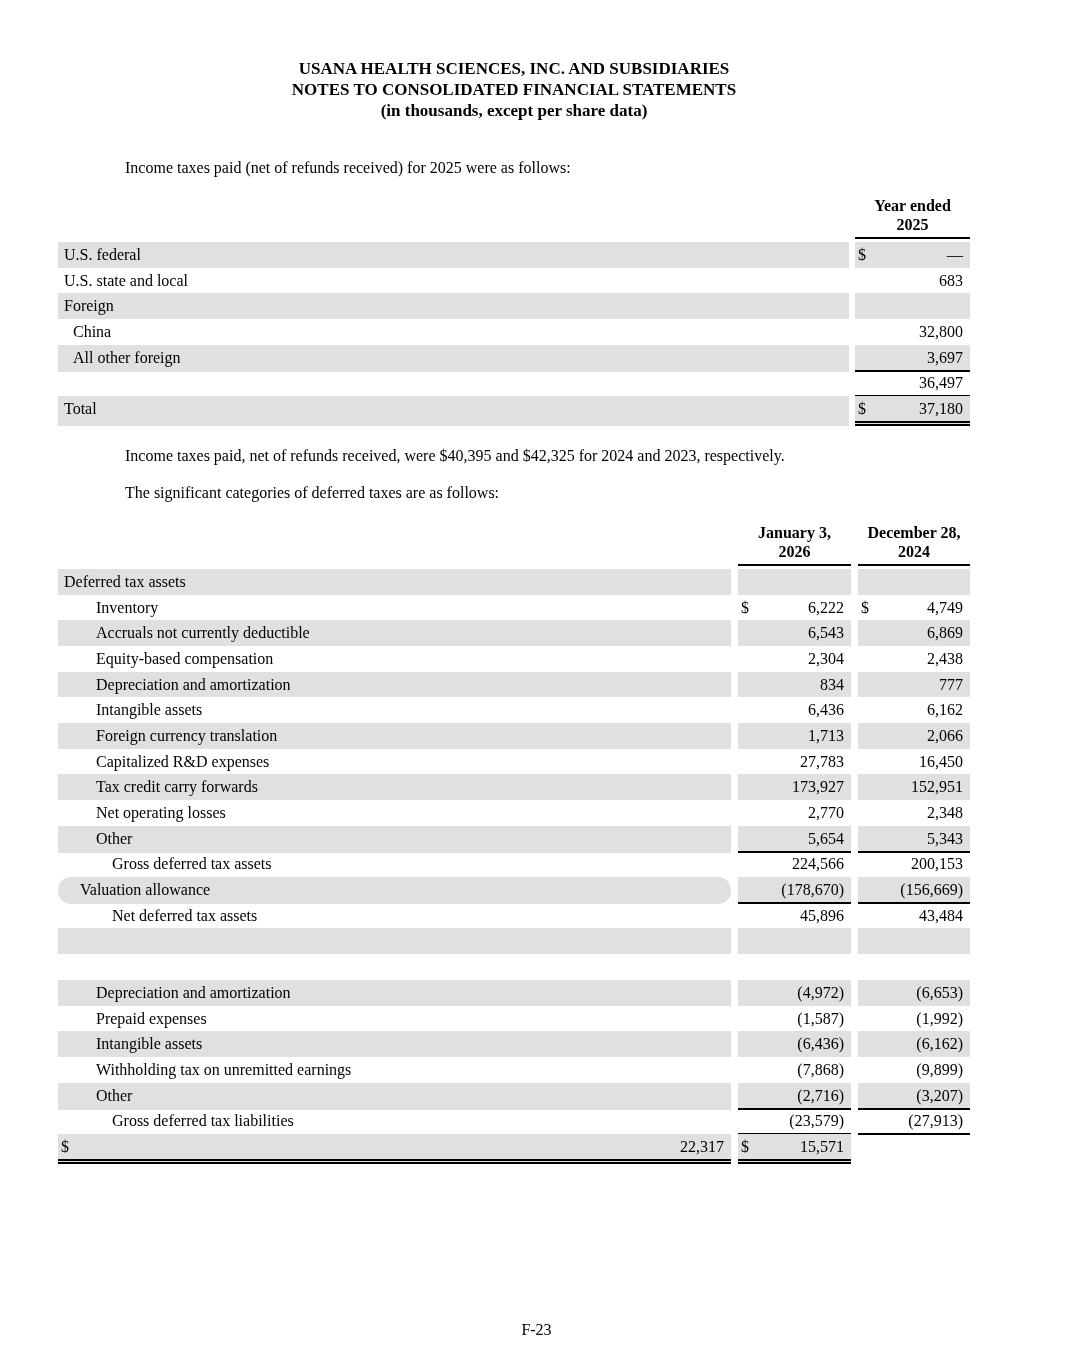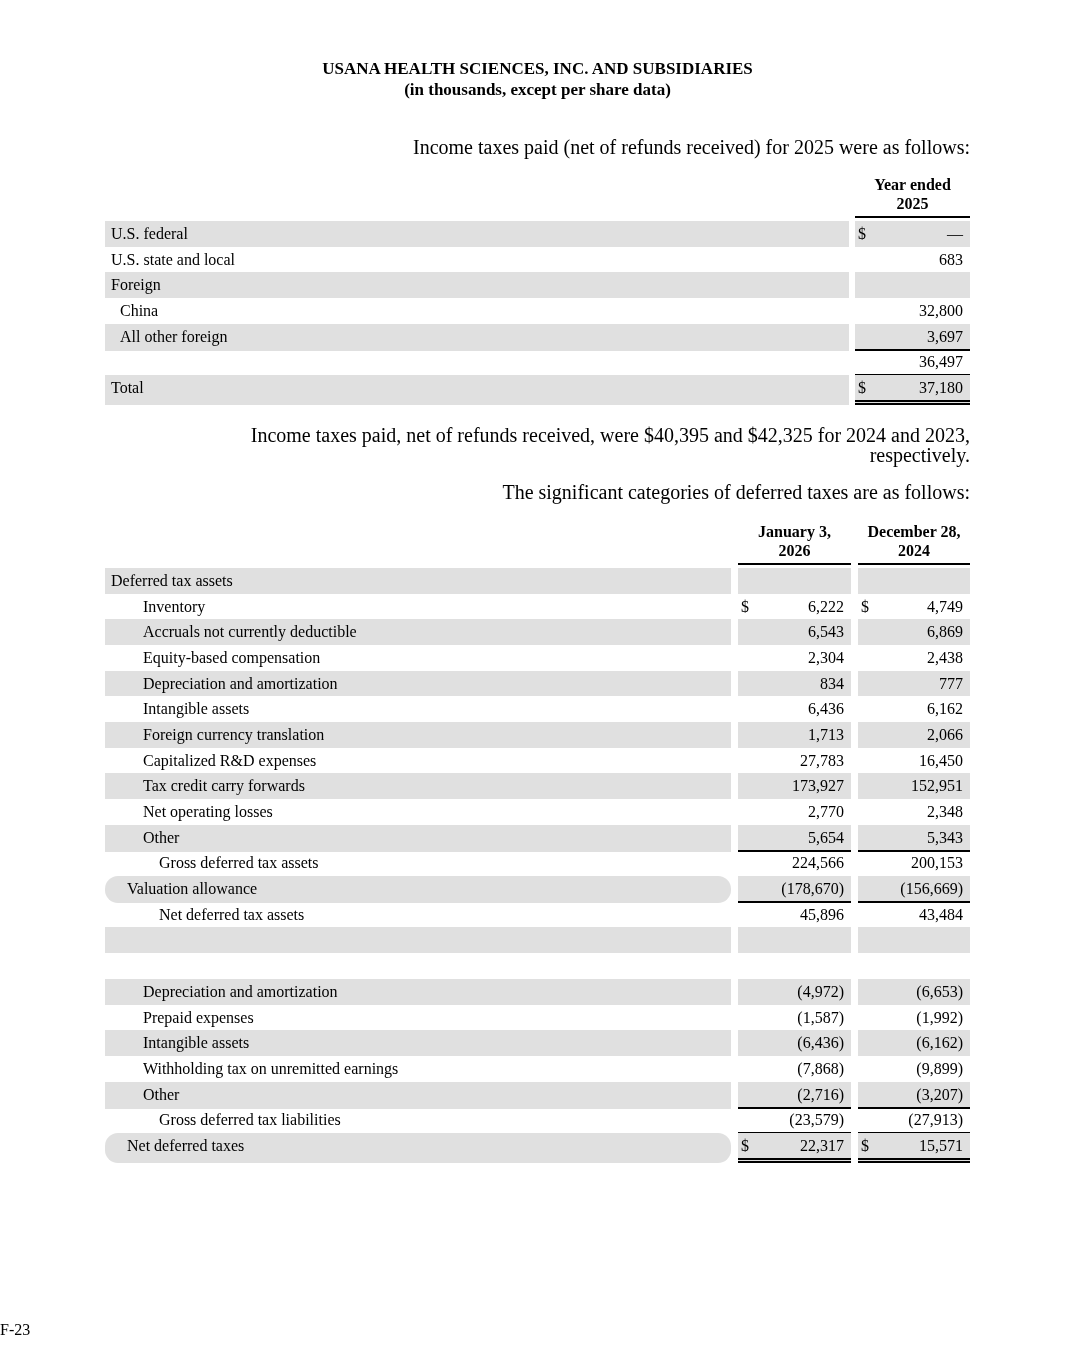--- a/index.html
+++ b/index.html
@@ -1,27 +1,27 @@
 <!DOCTYPE html>
 <html style="--shade: #e0e0e0;"><head>
 <meta charset="utf-8">
 <style>
   html,body { margin:0; padding:0; background:#ffffff; }
   .page {
     position:relative;
     width:1073px; height:1365px;
     box-sizing:border-box;
-    padding:58px 103px 0 105px;
+    padding:58px 103px 0 58px;
     background:#fff;
     color:#000;
     font-family:"Liberation Serif", serif;
     overflow:hidden;
   }
   .doc-header { text-align:center; font-weight:bold; font-size:17px; line-height:21px; }
-  .para { margin:0; font-size:20px; line-height:20px; text-indent:55px;text-align:right; }
+  .para { margin:12px; font-size:16px; line-height:20px; text-indent:55px; }
   .p1 { margin-top:37px; }
   .p2 { margin-top:24px; }
   .p3 { margin-top:17px; }
 
   .fin-table { font-size:16px; }
   .t1 { margin-top:18px; }
   .t2 { margin-top:20px; }
 
   .t1cols { display:grid; grid-template-columns:1fr 115px; column-gap:6px; }
   .t2cols { display:grid; grid-template-columns:1fr 113px 112px; column-gap:7px; }
@@ -44,30 +44,31 @@
   .rule-d { border-bottom:5px double #000; }
 
   .i0 { padding-left:6px; }
   .i1 { padding-left:15px; }
   .i2 { padding-left:22px;border-radius:13px; }
   .i3 { padding-left:38px; }
   .i4 { padding-left:54px; }
 
   .doc-footer {
     position:absolute; bottom:26px; left:0; width:100%;
-    font-size:16px;
+    text-align:center; font-size:16px;
   }
 </style>
 </head>
 <body>
 
 <div class="page">
 
   <div class="doc-header">
     <div>USANA HEALTH SCIENCES, INC. AND SUBSIDIARIES</div>
+    <div>NOTES TO CONSOLIDATED FINANCIAL STATEMENTS</div>
     <div>(in thousands, except per share data)</div>
   </div>
 
   <p class="para p1">Income taxes paid (net of refunds received) for 2025 were as follows:</p>
 
   <div class="fin-table t1">
     <div class="thead t1cols">
       <div class="th-label"></div>
       <div class="th">
         <div>Year ended</div>
@@ -380,21 +381,20 @@
           <div class="cell val rule-s">
             <span class="cur"></span>
             <span class="num">(23,579)</span>
           </div>
           <div class="cell val rule-s">
             <span class="cur"></span>
             <span class="num">(27,913)</span>
           </div>
         </div>
         <div class="trow t2cols shaded">
-          <div class="cell label i2">Net deferred taxes</div>
           <div class="cell val rule-d">
             <span class="cur">$</span>
             <span class="num">22,317</span>
           </div>
           <div class="cell val rule-d">
             <span class="cur">$</span>
             <span class="num">15,571</span>
           </div>
         </div>
       </div>

